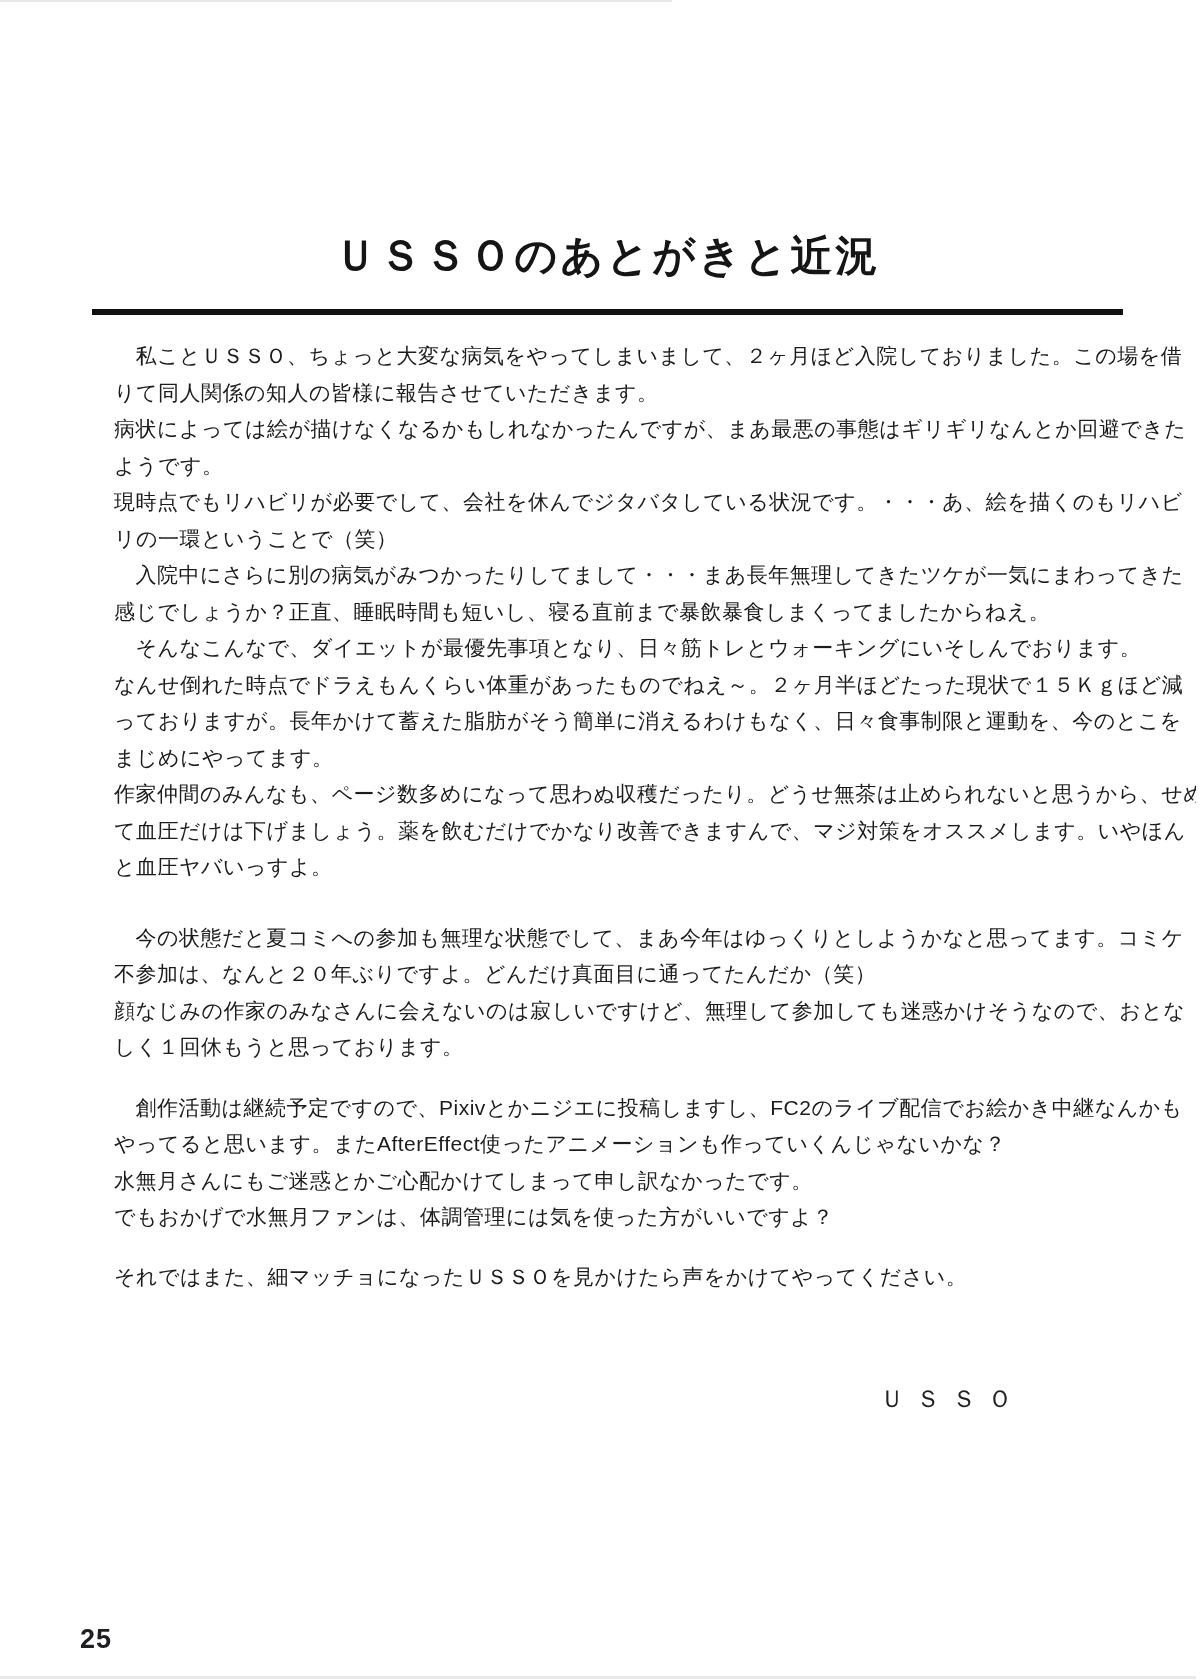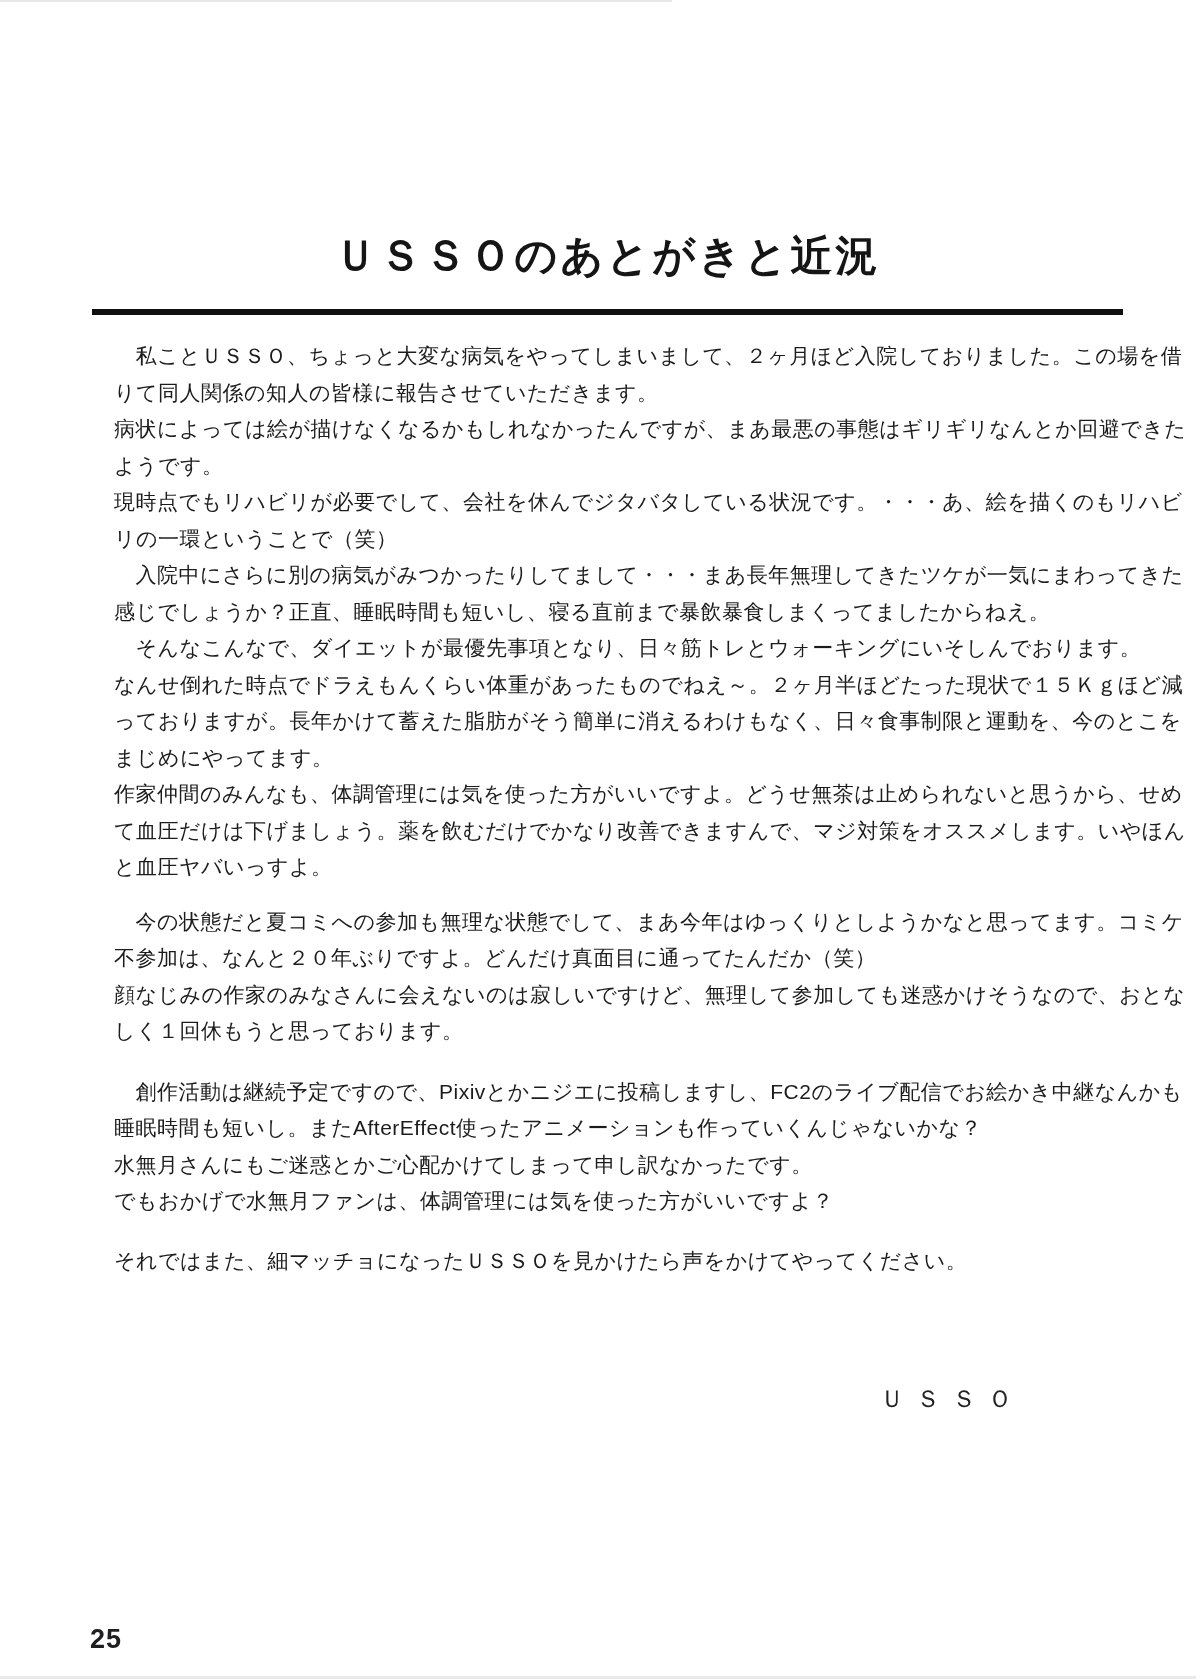--- a/index.html
+++ b/index.html
@@ -50,21 +50,21 @@
   }
   .body-text {
     position: absolute;
     top: 338px;
     left: 114px;
     width: 1000px;
     font-size: 21px;
     color: #1c1c1c;
   }
   .paragraph { margin: 0; }
-  .p-gap-1 { margin-bottom: 18px; }
+  .p-gap-1 { margin-bottom: 34px; }
   .p-gap-2 { margin-bottom: 24px; }
   .p-gap-3 { margin-bottom: 23px; }
   .line {
     line-height: 36.5px;
     white-space: pre;
     letter-spacing: 0.5px;
   }
   .signature {
     position: absolute;
     top: 1383px;
@@ -72,21 +72,21 @@
     width: 910px;
     text-align: right;
     font-size: 24px;
     letter-spacing: 12px;
     color: #222222;
     white-space: pre;
   }
   .page-number {
     position: absolute;
     top: 1624px;
-    left: 90px;
+    left: 80px;
     font-size: 27px;
     font-weight: bold;
     letter-spacing: 1px;
     color: #1f1f23;
   }
 </style>
 </head>
 <body>
 
 <div class="page">
@@ -102,33 +102,33 @@
         <div class="line">病状によっては絵が描けなくなるかもしれなかったんですが、まあ最悪の事態はギリギリなんとか回避できた</div>
         <div class="line">ようです。</div>
         <div class="line">現時点でもリハビリが必要でして、会社を休んでジタバタしている状況です。・・・あ、絵を描くのもリハビ</div>
         <div class="line">リの一環ということで（笑）</div>
         <div class="line">　入院中にさらに別の病気がみつかったりしてまして・・・まあ長年無理してきたツケが一気にまわってきた</div>
         <div class="line">感じでしょうか？正直、睡眠時間も短いし、寝る直前まで暴飲暴食しまくってましたからねえ。</div>
         <div class="line">　そんなこんなで、ダイエットが最優先事項となり、日々筋トレとウォーキングにいそしんでおります。</div>
         <div class="line">なんせ倒れた時点でドラえもんくらい体重があったものでねえ～。２ヶ月半ほどたった現状で１５Ｋｇほど減</div>
         <div class="line">っておりますが。長年かけて蓄えた脂肪がそう簡単に消えるわけもなく、日々食事制限と運動を、今のとこを</div>
         <div class="line">まじめにやってます。</div>
-        <div class="line">作家仲間のみんなも、体調管理には気を使った方がいいですよ。どうせ無茶は止められないと思うから、せめ</div>
+        <div class="line">作家仲間のみんなも、ページ数多めになって思わぬ収穫だったり。どうせ無茶は止められないと思うから、せめ</div>
         <div class="line">て血圧だけは下げましょう。薬を飲むだけでかなり改善できますんで、マジ対策をオススメします。いやほん</div>
         <div class="line">と血圧ヤバいっすよ。</div>
       </div>
       <div class="paragraph p-gap-2">
         <div class="line">　今の状態だと夏コミへの参加も無理な状態でして、まあ今年はゆっくりとしようかなと思ってます。コミケ</div>
         <div class="line">不参加は、なんと２０年ぶりですよ。どんだけ真面目に通ってたんだか（笑）</div>
         <div class="line">顔なじみの作家のみなさんに会えないのは寂しいですけど、無理して参加しても迷惑かけそうなので、おとな</div>
         <div class="line">しく１回休もうと思っております。</div>
       </div>
       <div class="paragraph p-gap-3">
         <div class="line">　創作活動は継続予定ですので、Pixivとかニジエに投稿しますし、FC2のライブ配信でお絵かき中継なんかも</div>
-        <div class="line">睡眠時間も短いし。またAfterEffect使ったアニメーションも作っていくんじゃないかな？</div>
+        <div class="line">やってると思います。またAfterEffect使ったアニメーションも作っていくんじゃないかな？</div>
         <div class="line">水無月さんにもご迷惑とかご心配かけてしまって申し訳なかったです。</div>
         <div class="line">でもおかげで水無月ファンは、体調管理には気を使った方がいいですよ？</div>
       </div>
       <div class="paragraph ">
         <div class="line">それではまた、細マッチョになったＵＳＳＯを見かけたら声をかけてやってください。</div>
       </div>
     </div>
 
   <div class="signature">ＵＳＳＯ</div>
 

